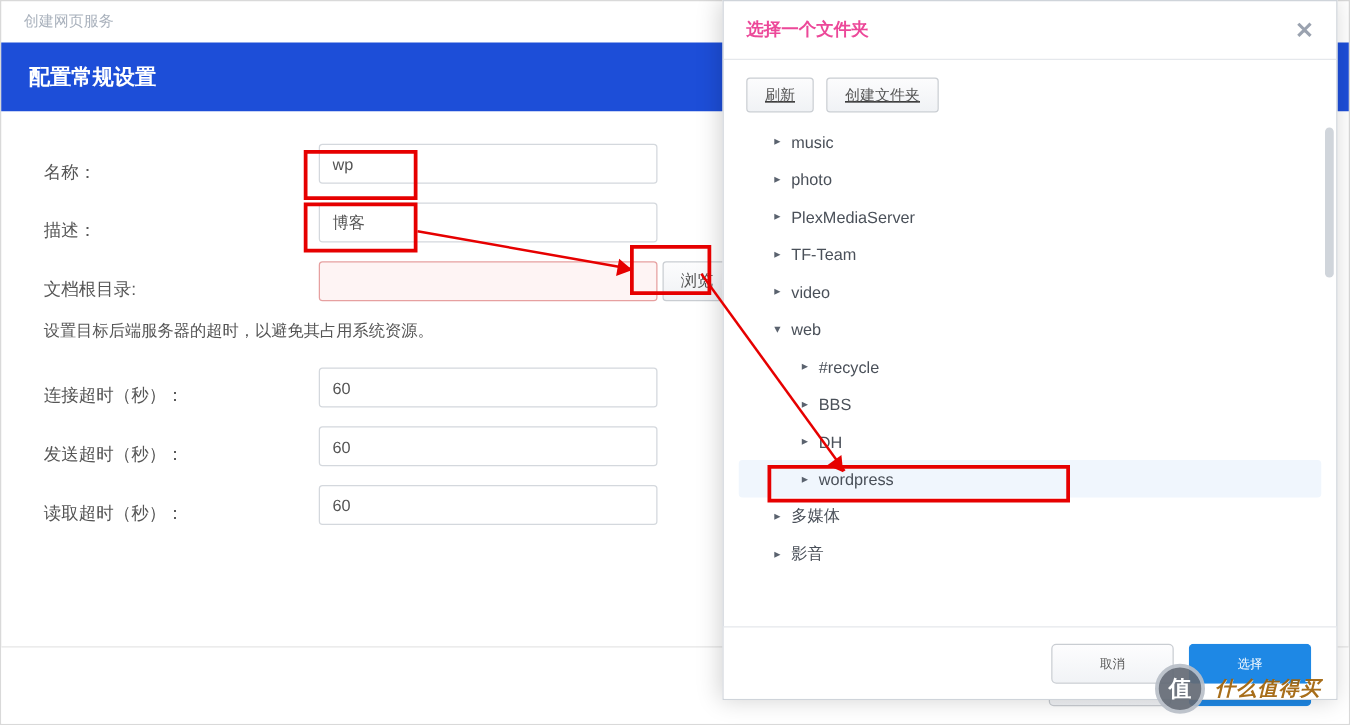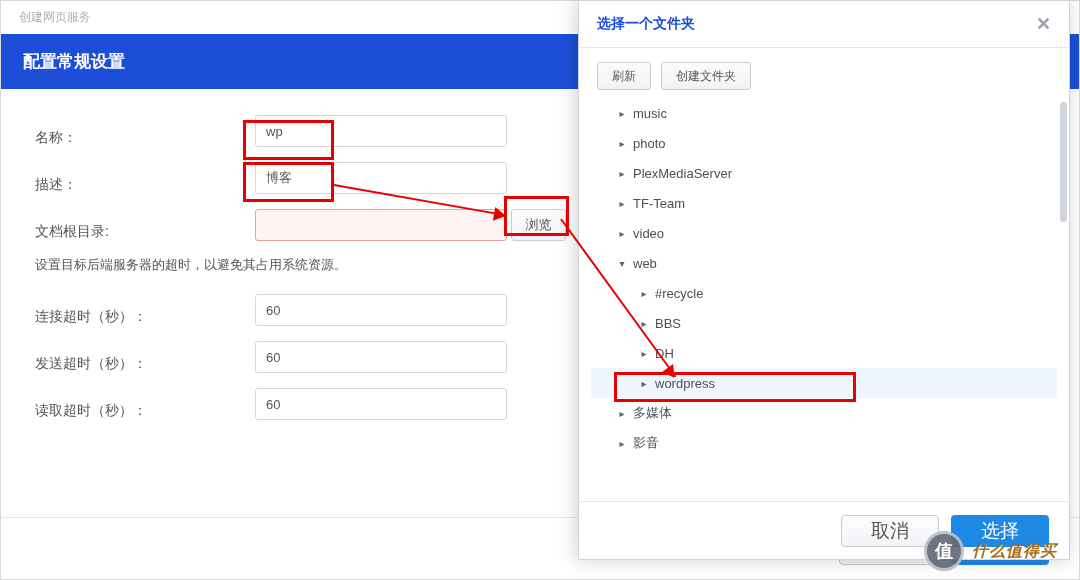--- a/index.html
+++ b/index.html
@@ -6,45 +6,45 @@
   body { background: #f5f5f5; width: 1080px; height: 580px; overflow: hidden; position: relative; }
 
   .app { position: absolute; inset: 0; background: #fff; border: 1px solid #d9d9d9; }
 
   .breadcrumb { padding: 8px 18px; color: #aab2bd; font-size: 12px; }
   .header-bar { background: #1d4ed8; color: #fff; padding: 16px 22px; font-size: 17px; font-weight: 600; }
 
   .form-area { padding: 26px 34px; font-size: 14px; color: #555; }
   .form-row { display: flex; align-items: flex-end; margin-bottom: 15px; height: 32px; }
   .form-label { width: 220px; }
-  .form-input-wrap { width: 252px; position: relative; }
+  .form-input-wrap { width: 271px; position: relative; }
   .text-input { width: 100%; height: 32px; border: 1px solid #d4d8dd; border-radius: 3px; padding: 0 10px; font-size: 13px; color: #555; background: #fff; }
   .text-input.error { background: #fef4f4; border-color: #e6a0a0; }
   .select-facade { display: flex; align-items: center; justify-content: space-between; }
   .select-caret { color: #888; font-size: 10px; padding-right: 4px; }
   .browse-btn { width: 55px; height: 32px; margin-left: 4px; border: 1px solid #c9cdd2; border-radius: 3px; background: linear-gradient(#fcfcfd,#f0f2f5); font-size: 13px; color: #555; cursor: pointer; }
 
   .hint-text { font-size: 13px; color: #555; margin: 14px 0 20px; }
 
   .footer-bar { position: absolute; left: 0; right: 0; bottom: 0; height: 62px; border-top: 1px solid #e6e6e6; display: flex; align-items: center; justify-content: flex-end; padding: 0 30px; gap: 14px; background: #fff; }
-  .btn { min-width: 98px; height: 32px; border-radius: 4px; font-size: 19px; cursor: pointer; border: 1px solid transparent; }
+  .btn { min-width: 98px; height: 32px; border-radius: 4px; font-size: 10px; cursor: pointer; border: 1px solid transparent; }
   .btn-default { background: linear-gradient(#fdfdfe,#f1f3f6); border-color: #c9cdd2; color: #555; }
   .btn-primary { background: #1e88e5; color: #ffffff; }
 
   
   .redbox { position: absolute; border: 3px solid #e60000; pointer-events: none; z-index: 200; }
   .arrow-line { position: absolute; background: #e60000; height: 2px; transform-origin: left center; z-index: 199; pointer-events: none; }
   .arrow-head { position: absolute; width: 0; height: 0; border-left: 12px solid #e60000; border-top: 7px solid transparent; border-bottom: 7px solid transparent; z-index: 199; pointer-events: none; }
 
   
   .dialog { position: absolute; top: 0; left: 578px; width: 492px; height: 560px; background: #fff; border: 1px solid #cfd4da; box-shadow: -2px 0 18px rgba(0,0,0,.18); z-index: 100; }
   .dialog-head { display: flex; align-items: center; justify-content: space-between; padding: 12px 18px; border-bottom: 1px solid #e5e8ec; }
-  .dialog-title { font-size: 14px; font-weight: 700; color: #1d4ed8; }
+  .dialog-title { font-size: 14px; font-weight: 700; color: #ec4899; }
   .dialog-close { font-size: 18px; color: #9aa2af; cursor: pointer; font-weight: 700; }
-  .dialog-toolbar { padding: 14px 18px 6px; display: flex; gap: 10px; }
+  .dialog-toolbar { padding: 14px 18px 6px; display: flex; gap: 10px; text-decoration: underline; }
   .dialog-toolbar .tbtn { height: 28px; padding: 0 14px; border: 1px solid #c9cdd2; border-radius: 3px; background: linear-gradient(#fcfcfd,#f0f2f5); font-size: 12px; color: #555; cursor: pointer; }
   .tree { padding: 2px 12px 0; height: 396px; overflow-y: auto; position: relative; }
   .scrollbar-thumb { position: absolute; right: 2px; top: 6px; width: 7px; height: 120px; background: #d0d5db; border-radius: 4px; }
   .tree-item { display: flex; align-items: center; height: 30px; font-size: 13px; color: #4a5059; cursor: pointer; border-radius: 3px; }
   .tree-item.selected { background: #f0f6fd; }
   .tree-toggle { width: 10px; text-align: center; color: #5a626e; font-size: 10px; margin-right: 6px; }
   .tree-item .label { }
   .dialog-footer { position: absolute; left: 0; right: 0; bottom: 0; height: 58px; border-top: 1px solid #e5e8ec; display: flex; align-items: center; justify-content: flex-end; padding: 0 20px; gap: 12px; background: #fff; }
 
   

